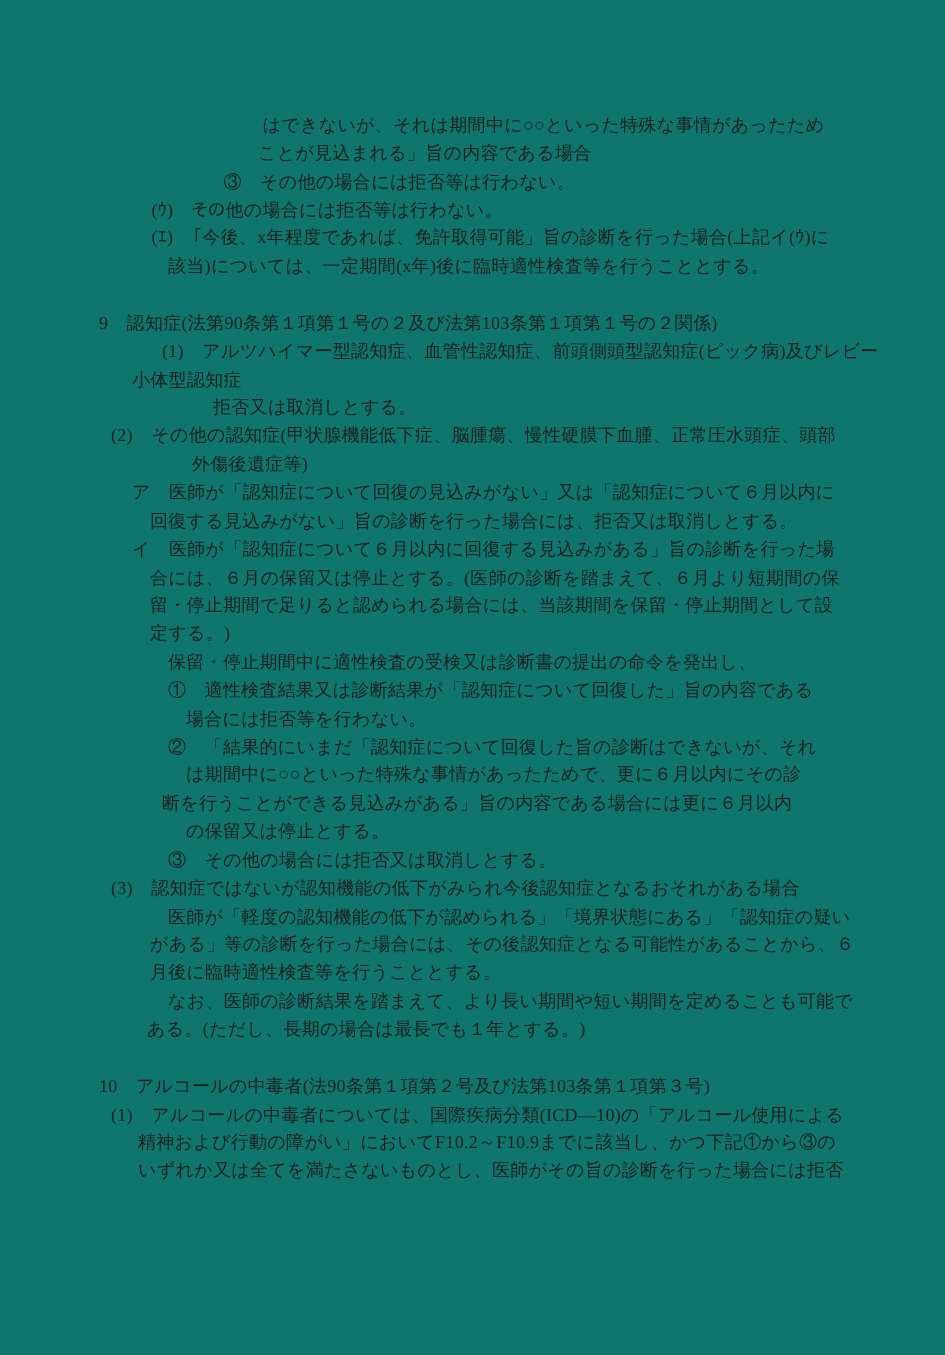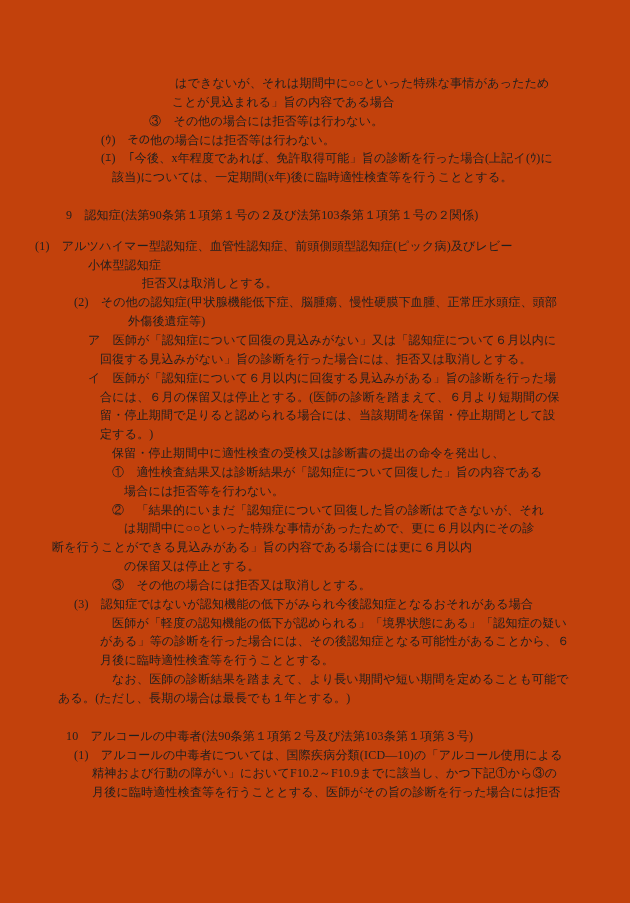--- a/index.html
+++ b/index.html
@@ -28,54 +28,54 @@
     line-height: 18.85px;
     font-size: 12px;
     white-space: pre;
     letter-spacing: 0.2px;
     box-sizing: border-box;
   }
 </style>
 </head>
 <body>
 
-<div class="page" style="background: #c2410c; color: rgb(31, 31, 31);">
+<div class="page" style="background: #0f766e; color: rgb(31, 31, 31);">
   <div class="textblock">
       <div class="line" style="padding-left: 175px;">はできないが、それは期間中に○○といった特殊な事情があったため</div>
       <div class="line" style="padding-left: 172px;">ことが見込まれる」旨の内容である場合</div>
       <div class="line" style="padding-left: 149px;">③　その他の場合には拒否等は行わない。</div>
       <div class="line" style="padding-left: 101px;">(ｳ)　その他の場合には拒否等は行わない。</div>
       <div class="line" style="padding-left: 101px;">(ｴ)　「今後、x年程度であれば、免許取得可能」旨の診断を行った場合(上記イ(ｳ)に</div>
       <div class="line" style="padding-left: 112px;">該当)については、一定期間(x年)後に臨時適性検査等を行うこととする。</div>
       <div class="line" style="padding-left: 0px;"></div>
       <div class="line" style="padding-left: 66px;">9　認知症(法第90条第１項第１号の２及び法第103条第１項第１号の２関係)</div>
-      <div class="line" style="padding-left: 35px; margin-top: 12px;">(1)　アルツハイマー型認知症、血管性認知症、前頭側頭型認知症(ピック病)及びレビー</div>
+      <div class="line" style="padding-left: 108px;">(1)　アルツハイマー型認知症、血管性認知症、前頭側頭型認知症(ピック病)及びレビー</div>
       <div class="line" style="padding-left: 88px;">小体型認知症</div>
       <div class="line" style="padding-left: 100px; margin-left: 42px;">拒否又は取消しとする。</div>
       <div class="line" style="padding-left: 74px;">(2)　その他の認知症(甲状腺機能低下症、脳腫瘍、慢性硬膜下血腫、正常圧水頭症、頭部</div>
       <div class="line" style="padding-left: 88px; margin-left: 40px;">外傷後遺症等)</div>
       <div class="line" style="padding-left: 88px;">ア　医師が「認知症について回復の見込みがない」又は「認知症について６月以内に</div>
       <div class="line" style="padding-left: 100px;">回復する見込みがない」旨の診断を行った場合には、拒否又は取消しとする。</div>
       <div class="line" style="padding-left: 88px;">イ　医師が「認知症について６月以内に回復する見込みがある」旨の診断を行った場</div>
       <div class="line" style="padding-left: 100px;">合には、６月の保留又は停止とする。(医師の診断を踏まえて、６月より短期間の保</div>
       <div class="line" style="padding-left: 100px;">留・停止期間で足りると認められる場合には、当該期間を保留・停止期間として設</div>
       <div class="line" style="padding-left: 100px;">定する。)</div>
       <div class="line" style="padding-left: 112px;">保留・停止期間中に適性検査の受検又は診断書の提出の命令を発出し、</div>
       <div class="line" style="padding-left: 112px;">①　適性検査結果又は診断結果が「認知症について回復した」旨の内容である</div>
       <div class="line" style="padding-left: 124px;">場合には拒否等を行わない。</div>
       <div class="line" style="padding-left: 112px;">②　「結果的にいまだ「認知症について回復した旨の診断はできないが、それ</div>
       <div class="line" style="padding-left: 124px;">は期間中に○○といった特殊な事情があったためで、更に６月以内にその診</div>
-      <div class="line" style="padding-left: 52px;">断を行うことができる見込みがある」旨の内容である場合には更に６月以内</div>
+      <div class="line" style="padding-left: 108px;">断を行うことができる見込みがある」旨の内容である場合には更に６月以内</div>
       <div class="line" style="padding-left: 124px;">の保留又は停止とする。</div>
       <div class="line" style="padding-left: 112px;">③　その他の場合には拒否又は取消しとする。</div>
       <div class="line" style="padding-left: 74px;">(3)　認知症ではないが認知機能の低下がみられ今後認知症となるおそれがある場合</div>
       <div class="line" style="padding-left: 112px;">医師が「軽度の認知機能の低下が認められる」「境界状態にある」「認知症の疑い</div>
       <div class="line" style="padding-left: 100px;">がある」等の診断を行った場合には、その後認知症となる可能性があることから、６</div>
       <div class="line" style="padding-left: 100px;">月後に臨時適性検査等を行うこととする。</div>
       <div class="line" style="padding-left: 112px;">なお、医師の診断結果を踏まえて、より長い期間や短い期間を定めることも可能で</div>
-      <div class="line" style="padding-left: 58px;">ある。(ただし、長期の場合は最長でも１年とする。)</div>
+      <div class="line" style="padding-left: 98px;">ある。(ただし、長期の場合は最長でも１年とする。)</div>
       <div class="line" style="padding-left: 0px;"></div>
       <div class="line" style="padding-left: 66px;">10　アルコールの中毒者(法90条第１項第２号及び法第103条第１項第３号)</div>
       <div class="line" style="padding-left: 74px;">(1)　アルコールの中毒者については、国際疾病分類(ICD―10)の「アルコール使用による</div>
       <div class="line" style="padding-left: 92px;">精神および行動の障がい」においてF10.2～F10.9までに該当し、かつ下記①から③の</div>
-      <div class="line" style="padding-left: 92px;">月後に臨時適性検査等を行うこととする、医師がその旨の診断を行った場合には拒否</div>
+      <div class="line" style="padding-left: 92px;">いずれか又は全てを満たさないものとし、医師がその旨の診断を行った場合には拒否</div>
     </div>
 </div>
 
 </body></html>

